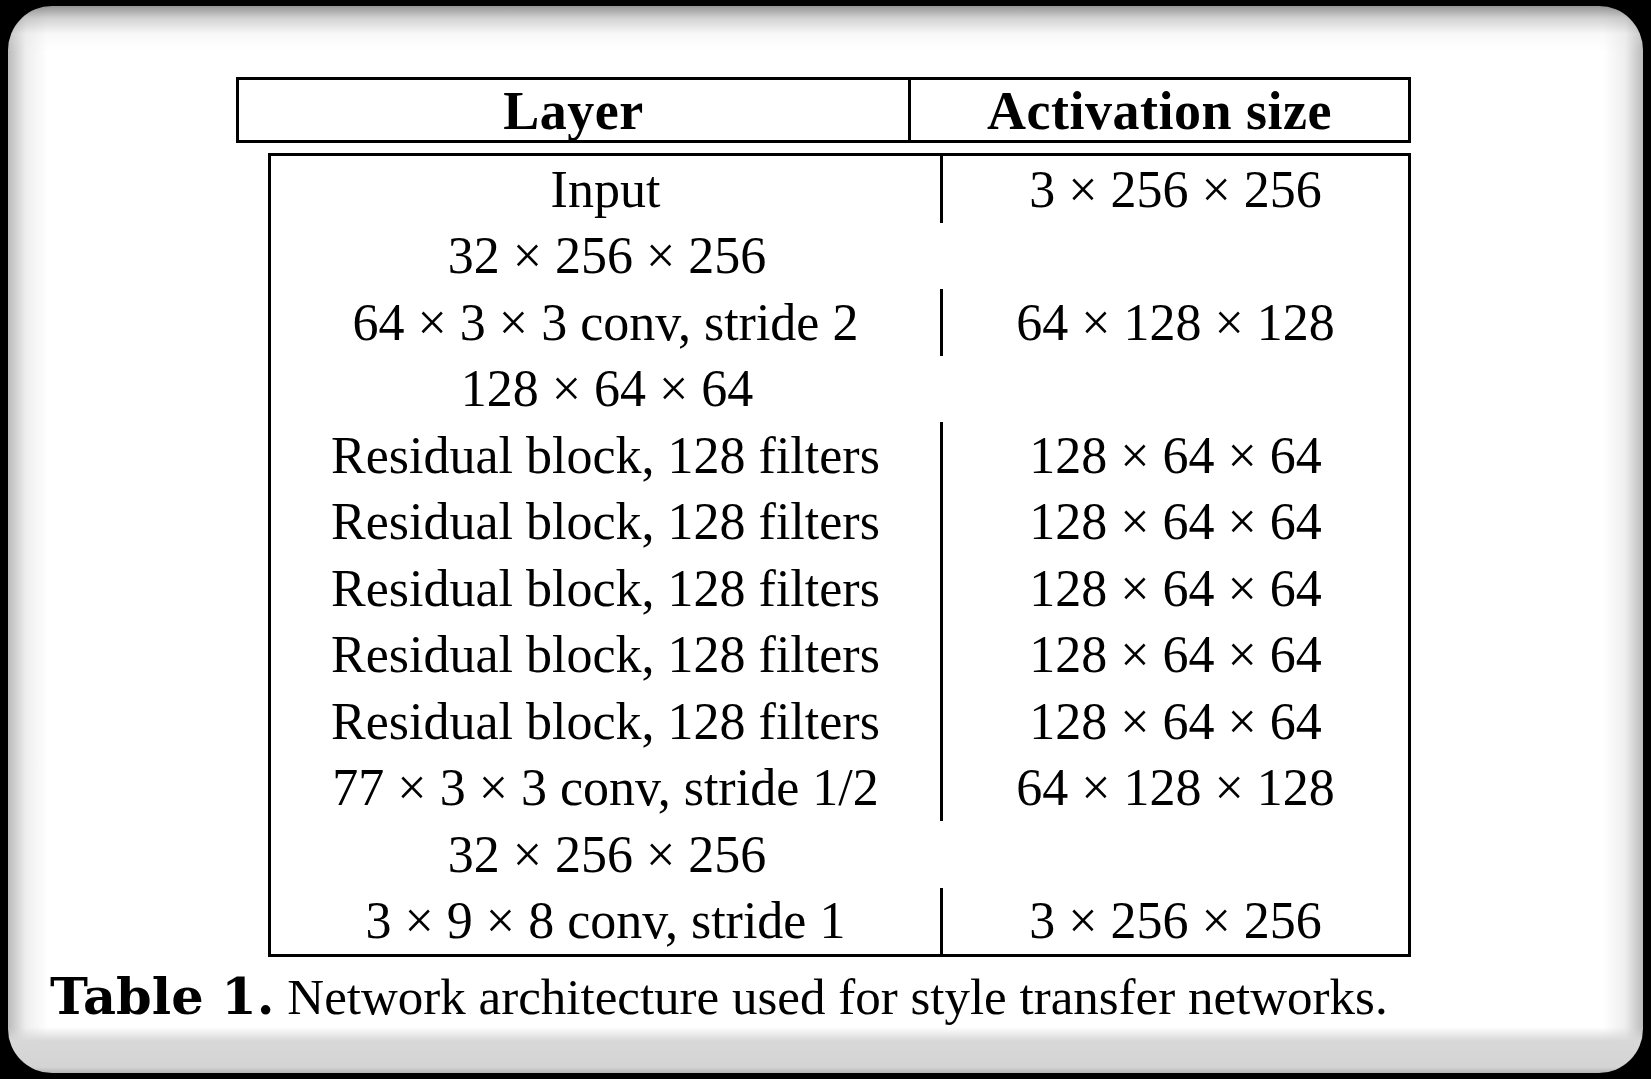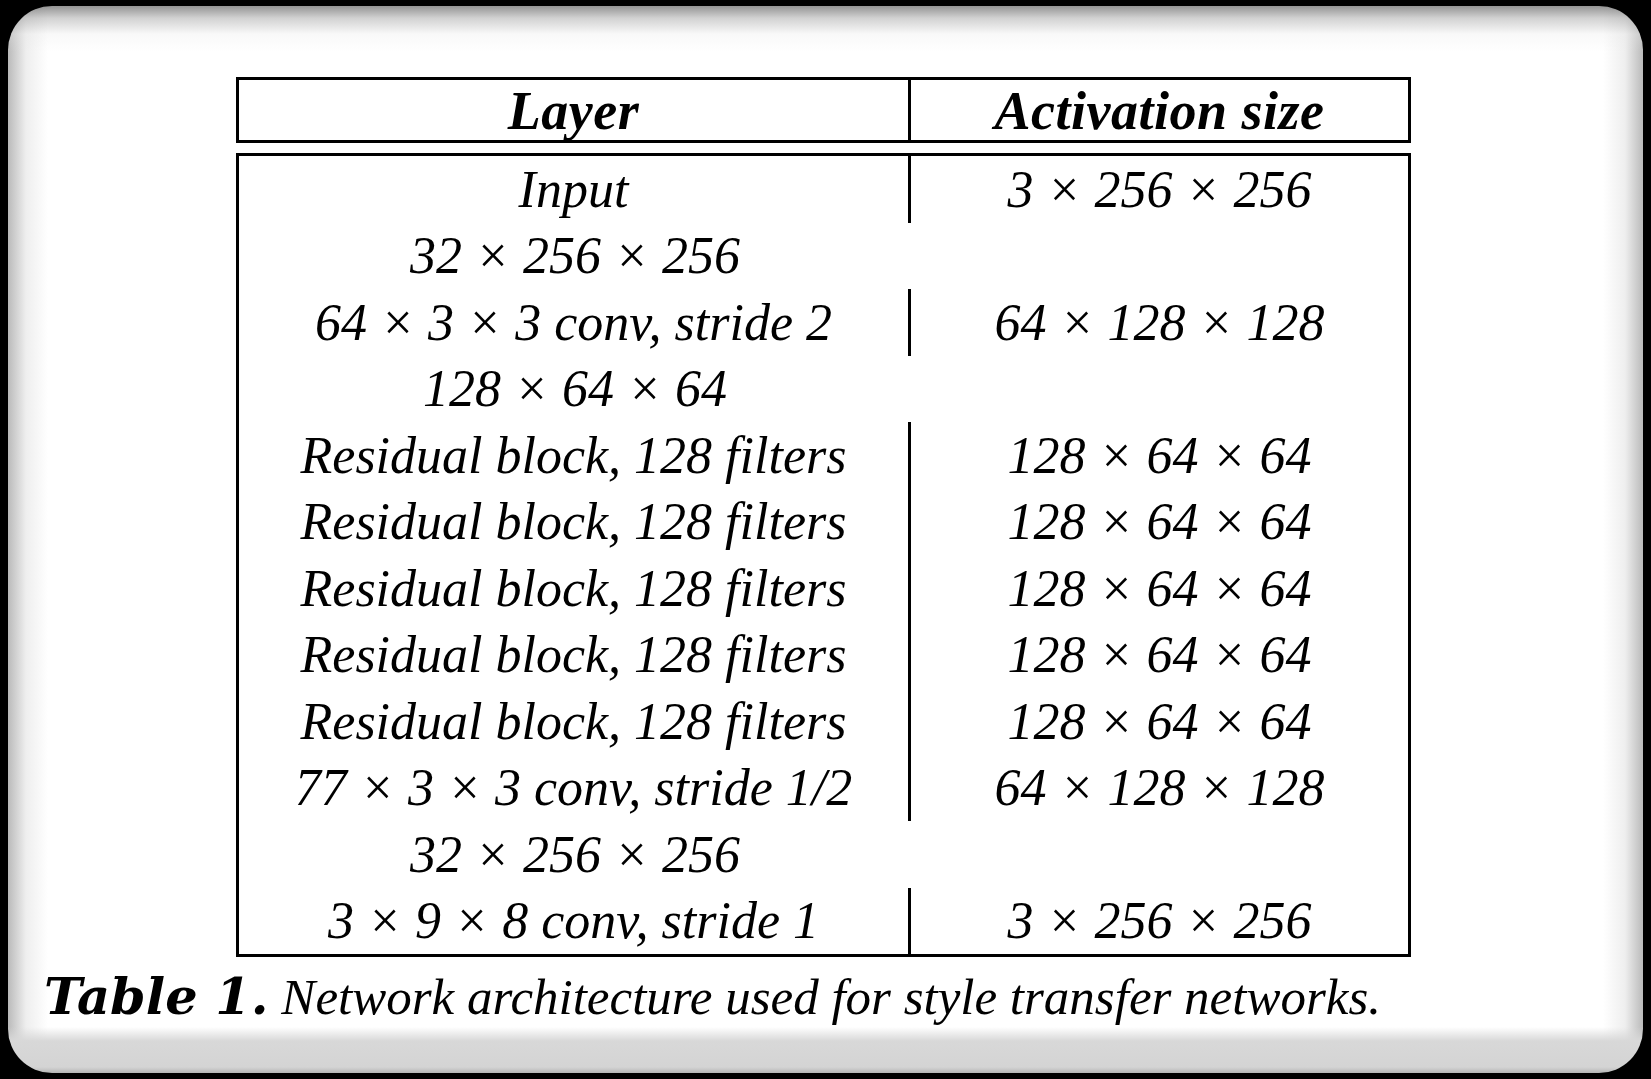--- a/index.html
+++ b/index.html
@@ -17,21 +17,20 @@
     right: 8px;
     top: 6px;
     bottom: 6px;
     border-radius: 44px;
     background:
       linear-gradient(180deg, rgba(60,60,60,0.55) 0px, rgba(140,140,140,0.40) 12px, rgba(230,230,230,0.25) 28px, rgba(255,255,255,0) 46px),
       linear-gradient(0deg, #b5b5b5 0px, #d4d4d4 6px, #d8d8d8 32px, rgba(255,255,255,0) 46px),
       linear-gradient(90deg, rgba(130,130,130,0.55) 0px, rgba(200,200,200,0.30) 18px, rgba(255,255,255,0) 40px),
       linear-gradient(270deg, rgba(130,130,130,0.55) 0px, rgba(200,200,200,0.30) 18px, rgba(255,255,255,0) 40px),
       #ffffff;
-    font-style: italic;
   }
   .table-wrap {
     position: absolute;
     left: 228px;
     top: 71px;
     width: 1175px;
     color: #000;
   }
   .thead-box {
     display: grid;
@@ -47,39 +46,40 @@
     font-weight: bold;
     font-size: 54px;
     letter-spacing: 0.5px;
   }
   .thead-box .th:first-child {
     border-right: 3px solid #000;
   }
   .tbody-box {
     margin-top: 10px;
     border: 3px solid #000;
+    margin-left: 32px;
   }
   .trow {
     display: grid;
     grid-template-columns: 672px 1fr;
     height: 66.5px;
   }
   .trow .td {
     display: flex;
     align-items: center;
     justify-content: center;
     font-size: 52px;
     white-space: nowrap;
   }
   .trow .td.layer {
     border-right: 3px solid #000;
   }
   .caption {
     position: absolute;
-    left: 36px;
+    left: 42px;
     top: 960px;
     width: 1560px;
     font-size: 51px;
     color: #000;
     white-space: nowrap;
   }
   .caption .cap-label {
     font-weight: bold;
     font-family: "DejaVu Serif", "Liberation Serif", serif;
   }

